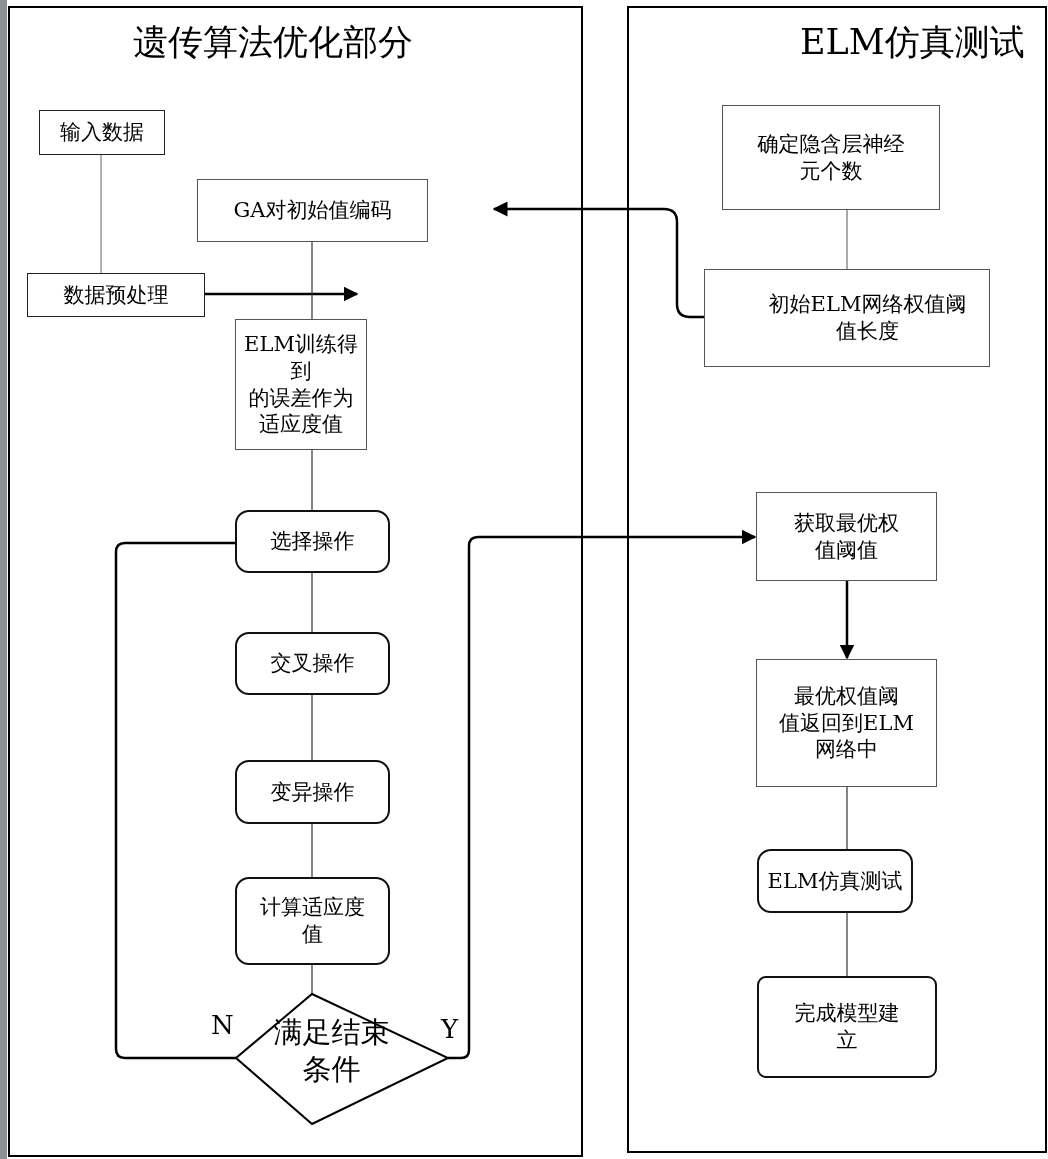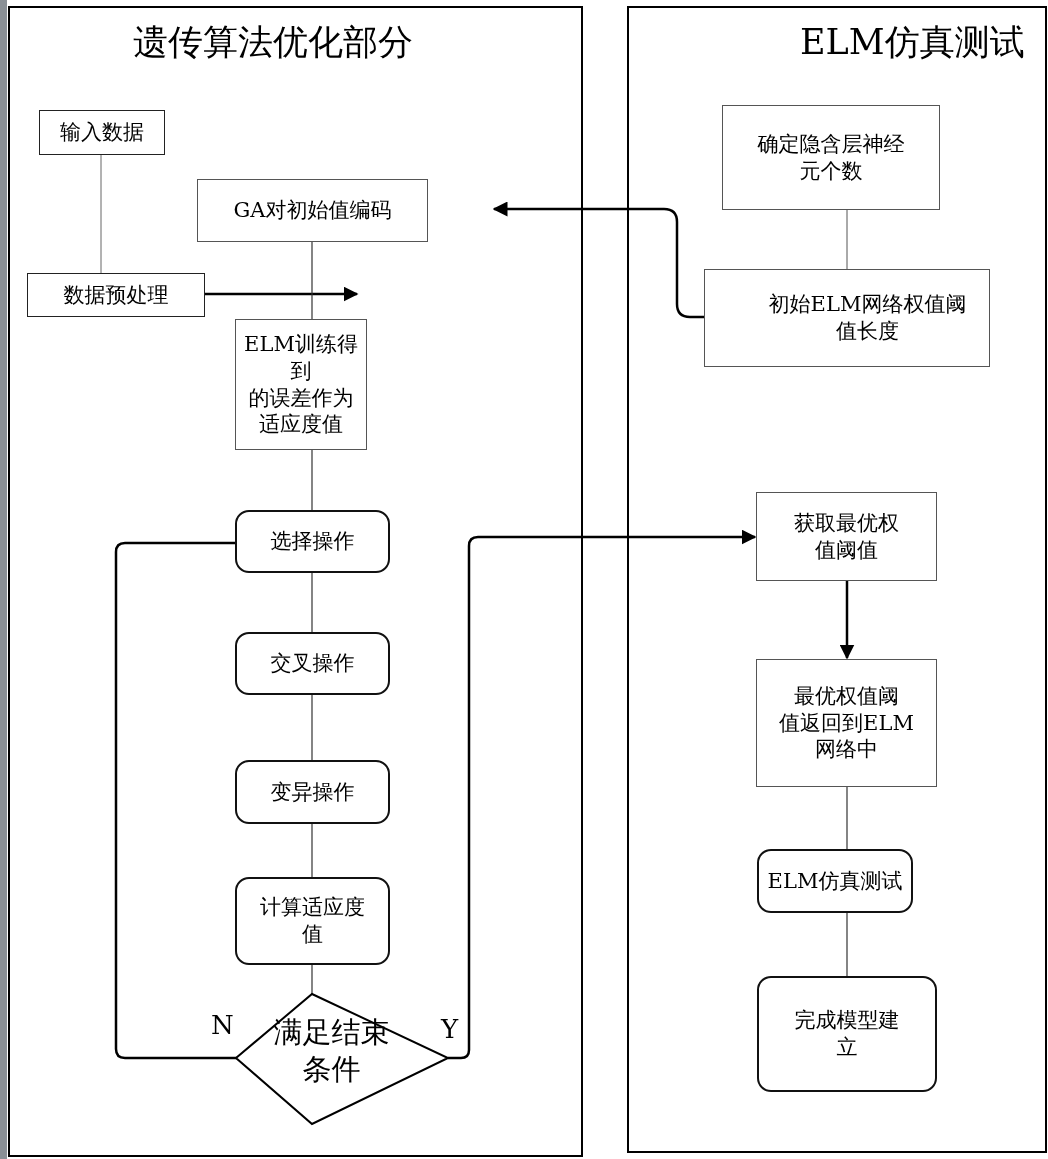--- a/index.html
+++ b/index.html
@@ -88,14 +88,14 @@
 <div class="node rect-thin" style="left:722px; top:105px; width:218px; height:105px;">确定隐含层神经
 元个数</div>
 <div class="node rect-thin" style="left:704px; top:269px; width:286px; height:98px;padding-left:41px;">初始ELM网络权值阈
 值长度</div>
 <div class="node rect-thin" style="left:756px; top:492px; width:181px; height:89px;">获取最优权
 值阈值</div>
 <div class="node rect-thin" style="left:756px; top:659px; width:181px; height:128px;">最优权值阈
 值返回到ELM
 网络中</div>
 <div class="node rounded" style="left:757px; top:849px; width:156px; height:64px;">ELM仿真测试</div>
-<div class="node rounded" style="left:757px; top:976px; width:180px; height:116px;">完成模型建
+<div class="node rounded" style="left:757px; top:976px; width:180px; height:102px;border-radius:9px;">完成模型建
 立</div>
 
 </body></html>

